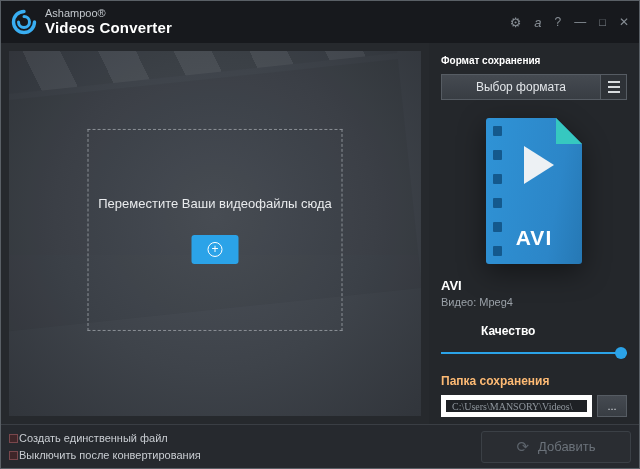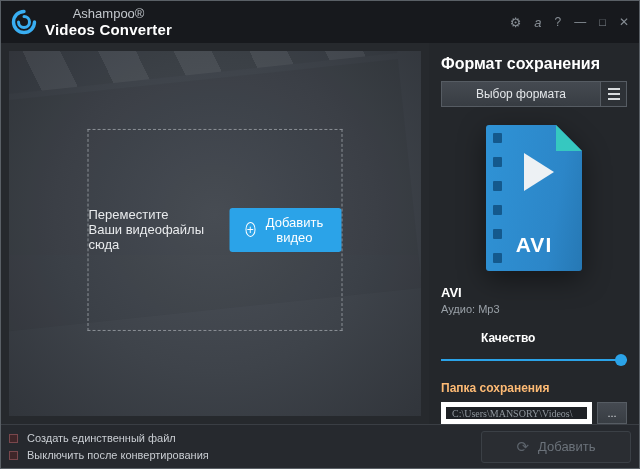--- a/index.html
+++ b/index.html
@@ -5,51 +5,51 @@
   html,body{margin:0;padding:0;background:#101214;}
   *{box-sizing:border-box;}
   .window{
     width:640px;height:469px;border:1px solid #5a6066;background:#26292d;
     display:flex;flex-direction:column;overflow:hidden;
     font-family:"Liberation Sans",sans-serif;-webkit-font-smoothing:antialiased;
   }
   
   .titlebar{flex:0 0 42px;background:#17191d;display:flex;align-items:center;padding:0 10px;}
   .logo{margin-right:8px;display:flex;align-items:center;}
-  .brand-small{font-size:13px;color:#c3c8cd;line-height:1.2;text-align:center;}
+  .brand-small{font-size:11px;color:#c3c8cd;line-height:1.2;}
   .brand-title{font-size:15px;color:#ffffff;font-weight:bold;line-height:1.1;letter-spacing:.2px;}
   .tb-icons{margin-left:auto;display:flex;align-items:center;gap:13px;color:#868d94;font-size:12px;}
   .tb-icons span{cursor:pointer;line-height:1;}
   .icon-gear{font-size:13px;}
   .icon-font{font-style:italic;font-size:13px;}
   .icon-max{font-size:11px;}
   
   .content{flex:1;display:flex;background:#26292d;min-height:0;}
   .dropzone{
     flex:1;margin:8px;position:relative;overflow:hidden;
     background:radial-gradient(ellipse at 50% 45%, #4b5058 0%, #3e434a 55%, #31353b 100%);
   }
   .clapper{position:absolute;left:-30px;top:-40px;width:430px;height:330px;opacity:.05;transform:rotate(-6deg);pointer-events:none;}
   .c-top{height:64px;background:repeating-linear-gradient(70deg,#ffffff 0 34px,#111 34px 68px);margin-bottom:6px;}
   .c-body{height:230px;background:#0a0a0a;}
   .dashed{
     position:absolute;left:50%;top:50%;transform:translate(-50%,-52%);
     width:255px;height:202px;border:1px dashed #8b9096;
-    display:flex;flex-direction:row;align-items:center;justify-content:center;gap:24px;
+    display:flex;flex-direction:column;align-items:center;justify-content:center;gap:24px;
   }
   .drop-msg{color:#e9ebed;font-size:13px;}
   .add-btn{
     display:flex;align-items:center;gap:8px;background:#2ba3e8;border:none;color:#fff;
     font-size:13px;padding:7px 16px;border-radius:3px;cursor:pointer;font-family:inherit;
   }
   .plus{width:15px;height:15px;border:1px solid #ffffff;border-radius:50%;
     display:flex;align-items:center;justify-content:center;font-size:12px;line-height:1;}
   
   .sidebar{flex:0 0 210px;width:210px;background:#24272b;padding:12px 12px 0 12px;display:flex;flex-direction:column;}
-  .sec-title{color:#fff;font-size:16px;font-weight:bold;margin-bottom:8px;}
+  .sec-title{color:#fff;font-size:10px;font-weight:bold;margin-bottom:8px;}
   .format-btn{display:flex;height:26px;border:1px solid #565c63;background:linear-gradient(#454a51,#383d43);cursor:pointer;}
   .fmt-label{flex:1;display:flex;align-items:center;justify-content:center;color:#e3e6e9;font-size:12px;}
   .menu-box{width:26px;border-left:1px solid #565c63;background:#2e3237;display:flex;flex-direction:column;align-items:center;justify-content:center;gap:3px;}
   .menu-box i{display:block;width:12px;height:2px;background:#d8dbde;}
   .icon-wrap{display:flex;justify-content:center;margin:18px 0 12px;}
   .avi-icon{position:relative;width:96px;height:146px;filter:drop-shadow(0 8px 14px rgba(0,0,0,.45));}
   .file-body{position:absolute;inset:0;border-radius:3px;
     background:linear-gradient(100deg,#2f93d6 0%,#2c86c8 70%,#2678b4 100%);
     clip-path:polygon(0 0, calc(100% - 26px) 0, 100% 26px, 100% 100%, 0 100%);}
   .fold{position:absolute;top:0;right:0;width:26px;height:26px;background:#36c8c0;
@@ -65,21 +65,21 @@
   .slider{position:relative;height:14px;margin-top:8px;cursor:pointer;}
   .slider .track{position:absolute;left:0;right:0;top:6px;height:2px;background:#2ba3e8;}
   .slider .knob{position:absolute;right:0;top:1px;width:12px;height:12px;border-radius:50%;background:#2ba3e8;}
   .folder-label{margin-top:14px;color:#fdba74;font-weight:bold;font-size:12px;}
   .folder-row{display:flex;gap:5px;margin-top:7px;}
   .folder-input{flex:1;min-width:0;height:22px;background:#1e2125;border:5px solid #ffffff;color:#8f969d;font-size:10px;padding:0 6px;font-family:Liberation Serif, serif;}
   .browse-btn{width:30px;height:22px;background:linear-gradient(#454a51,#383d43);border:1px solid #565c63;color:#d8dbde;font-size:11px;line-height:1;cursor:pointer;}
   
   .footer{flex:0 0 44px;background:#26292e;border-top:1px solid #3a3e44;display:flex;align-items:center;padding:0 8px;}
   .checks{display:flex;flex-direction:column;gap:5px;}
-  .check-row{display:flex;align-items:center;gap:9px;cursor:pointer;}
+  .check-row{display:flex;align-items:center;gap:1px;cursor:pointer;}
   .cb{width:9px;height:9px;background:#3f2629;border:1px solid #79474c;flex:0 0 auto;}
   .cb-label{color:#c9cdd2;font-size:11px;}
   .convert-btn{margin-left:auto;width:150px;height:32px;background:#2a2d32;border:1px solid #3b4046;border-radius:3px;
     color:#6b727a;font-size:13px;display:flex;align-items:center;justify-content:center;gap:9px;font-family:inherit;cursor:default;}
   .conv-icon{font-size:15px;color:#5c636b;line-height:1;}
 </style>
 </head>
 <body>
 
 <div class="window">
@@ -109,21 +109,20 @@
 
     <div class="dropzone">
       <div class="clapper">
         <div class="c-top"></div>
         <div class="c-body"></div>
       </div>
       <div class="dashed">
         <div class="drop-msg">Переместите Ваши видеофайлы сюда</div>
         <button class="add-btn">
           <span class="plus">+</span>
-          <span>Добавить видео</span>
         </button>
       </div>
     </div>
 
     <div class="sidebar">
       <div class="sec-title">Формат сохранения</div>
 
       <div class="format-btn">
         <span class="fmt-label">Выбор формата</span>
         <span class="menu-box">
@@ -144,21 +143,21 @@
               <span></span>
               <span></span>
               <span></span>
           </div>
           <div class="play"></div>
           <div class="avi-text">AVI</div>
         </div>
       </div>
 
       <div class="fmt-name">AVI</div>
-      <div class="fmt-line">Аудио: Mp3</div>
+      <div class="fmt-line">Видео: Mpeg4</div>
 
       <div class="q-label">Качество</div>
       <div class="slider">
         <div class="track"></div>
         <div class="knob"></div>
       </div>
 
       <div class="folder-label">Папка сохранения</div>
       <div class="folder-row">
         <input class="folder-input" readonly="" value="C:\Users\MANSORY\Videos\" style="">

